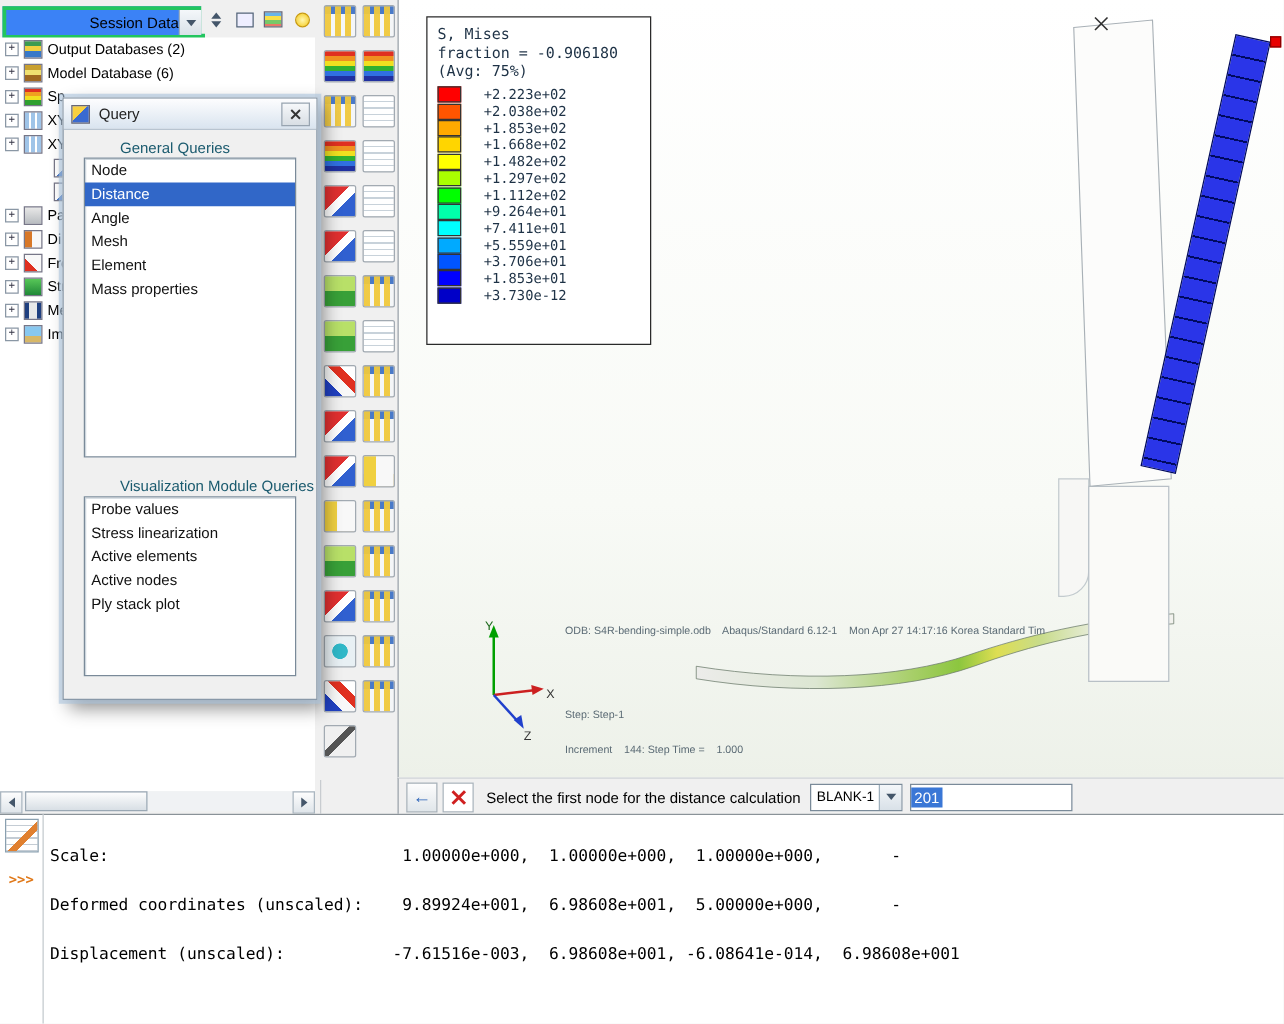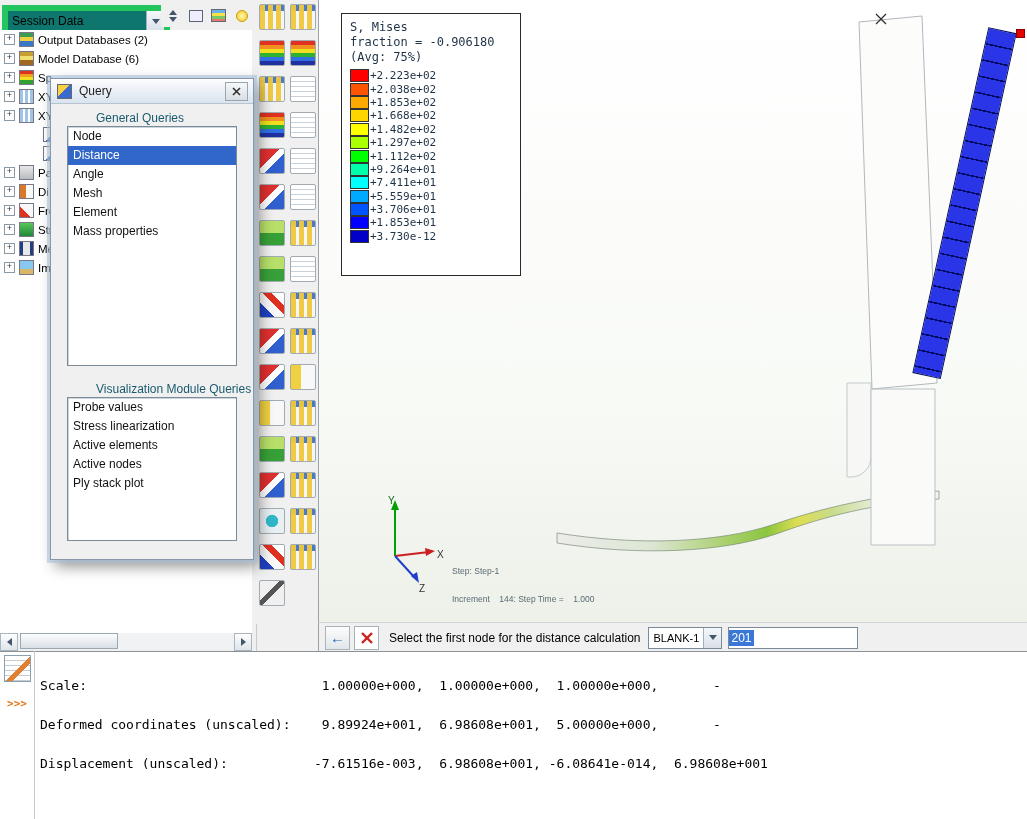--- a/index.html
+++ b/index.html
@@ -2,22 +2,22 @@
 <html><head>
 <meta charset="utf-8">
 <style>
   html,body{margin:0;padding:0;}
   body{width:1027px;height:819px;position:relative;overflow:hidden;
        background:#f0f0f0;font-family:"Liberation Sans",sans-serif;font-size:12px;color:#000;}
   .abs{position:absolute;}
 
   
   #left-panel{left:0;top:0;width:256px;height:651px;background:#f0f0f0;border-right:1px solid #c8ccd0;}
-  #session-combo{left:2px;top:5px;width:156px;height:20px;background:#0f766e;border:6px solid #22c55e;
-                 display:flex;align-items:center;}
+  #session-combo{left:2px;top:5px;width:156px;height:20px;background:#3b82f6;border:3px solid #22c55e;
+                 display:flex;align-items:center;text-align:right;}
   #session-combo .val{flex:1;padding-left:4px;font-size:12px;}
   .combo-btn{width:17px;height:100%;background:linear-gradient(#f4f7fa,#d9e1e8);border-left:1px solid #9fb0bd;
              display:flex;align-items:center;justify-content:center;}
   .tri-down{width:0;height:0;border-left:4px solid transparent;border-right:4px solid transparent;border-top:5px solid #44566a;}
   .tri-up{width:0;height:0;border-left:4px solid transparent;border-right:4px solid transparent;border-bottom:5px solid #44566a;}
   .mini-btn{position:absolute;top:4px;width:21px;height:21px;background:#f0f0f0;border:1px solid transparent;
             display:flex;align-items:center;justify-content:center;}
   .bulb{width:10px;height:10px;border-radius:50%;background:radial-gradient(#fff7b0,#f4c818);border:1px solid #c89a10;}
   .layers{width:13px;height:11px;background:linear-gradient(180deg,#68b4e8 0 3px,#f8e048 3px 6px,#78c868 6px 9px,#e87868 9px);border:1px solid #667;}
 
@@ -69,21 +69,21 @@
   #beam{position:absolute;left:593px;top:22px;width:27px;height:352px;
         background:repeating-linear-gradient(180deg,#2a35e8 0 15px,#000a60 15px 16.5px);
         border:1px solid #000a60;transform:rotate(12.4deg);transform-origin:50% 100%;}
   #node-dot{position:absolute;left:697px;top:29px;width:7px;height:7px;background:#e80000;border:1px solid #8a0000;}
 
   #legend{left:22px;top:13px;width:180px;height:263px;background:rgba(255,255,255,.88);
           border:1px solid #2a2a2a;padding:6px 8px;box-sizing:border-box;z-index:5;}
   #legend .ltitle{font-size:12px;color:#1e3246;line-height:15px;font-family:"DejaVu Sans Mono",monospace;}
   .lrow{display:flex;align-items:center;height:13.4px;}
   .lswatch{width:17px;height:11px;border:1px solid #333;flex:0 0 auto;}
-  .lval{margin-left:1px;font-family:"DejaVu Sans Mono",monospace;font-size:11px;color:#1e3246;}
+  .lval{margin-left:18px;font-family:"DejaVu Sans Mono",monospace;font-size:11px;color:#1e3246;}
 
   .vann{position:absolute;font-size:8.5px;line-height:9.4px;color:#5a6a74;white-space:pre;z-index:3;}
   #odb-line{left:133px;top:500px;}
   #state-block{left:133px;top:548px;}
 
   #triad{left:52px;top:492px;z-index:3;}
 
   
   #prompt-bar{left:318px;top:622px;width:709px;height:29px;background:#f0f0f0;border-left:1px solid #9aa2aa;
               border-top:1px solid #cfd4d8;display:flex;align-items:center;}
@@ -352,20 +352,21 @@
     <div class="lrow">
         <span class="lswatch" style="background-color: rgb(0, 0, 255);"></span>
         <span class="lval">+1.853e+01</span>
       </div>
     <div class="lrow">
         <span class="lswatch" style="background-color: rgb(0, 0, 200);"></span>
         <span class="lval">+3.730e-12</span>
       </div>
   </div>
 
+  <div id="odb-line" class="vann">ODB: S4R-bending-simple.odb    Abaqus/Standard 6.12-1    Mon Apr 27 14:17:16 Korea Standard Tim</div>
   <div id="state-block" class="vann">
     <div>Step: Step-1</div>
     <div>Increment    144: Step Time =    1.000</div>
     <div>Primary Var: S, Mises</div>
     
   </div>
 
   <svg id="triad" class="abs" width="80" height="105" viewBox="0 0 80 105">
     <line x1="24" y1="64" x2="24" y2="16" stroke="#00a000" stroke-width="2"></line>
     <polygon points="24,8 20,18 28,18" fill="#00a000"></polygon>

